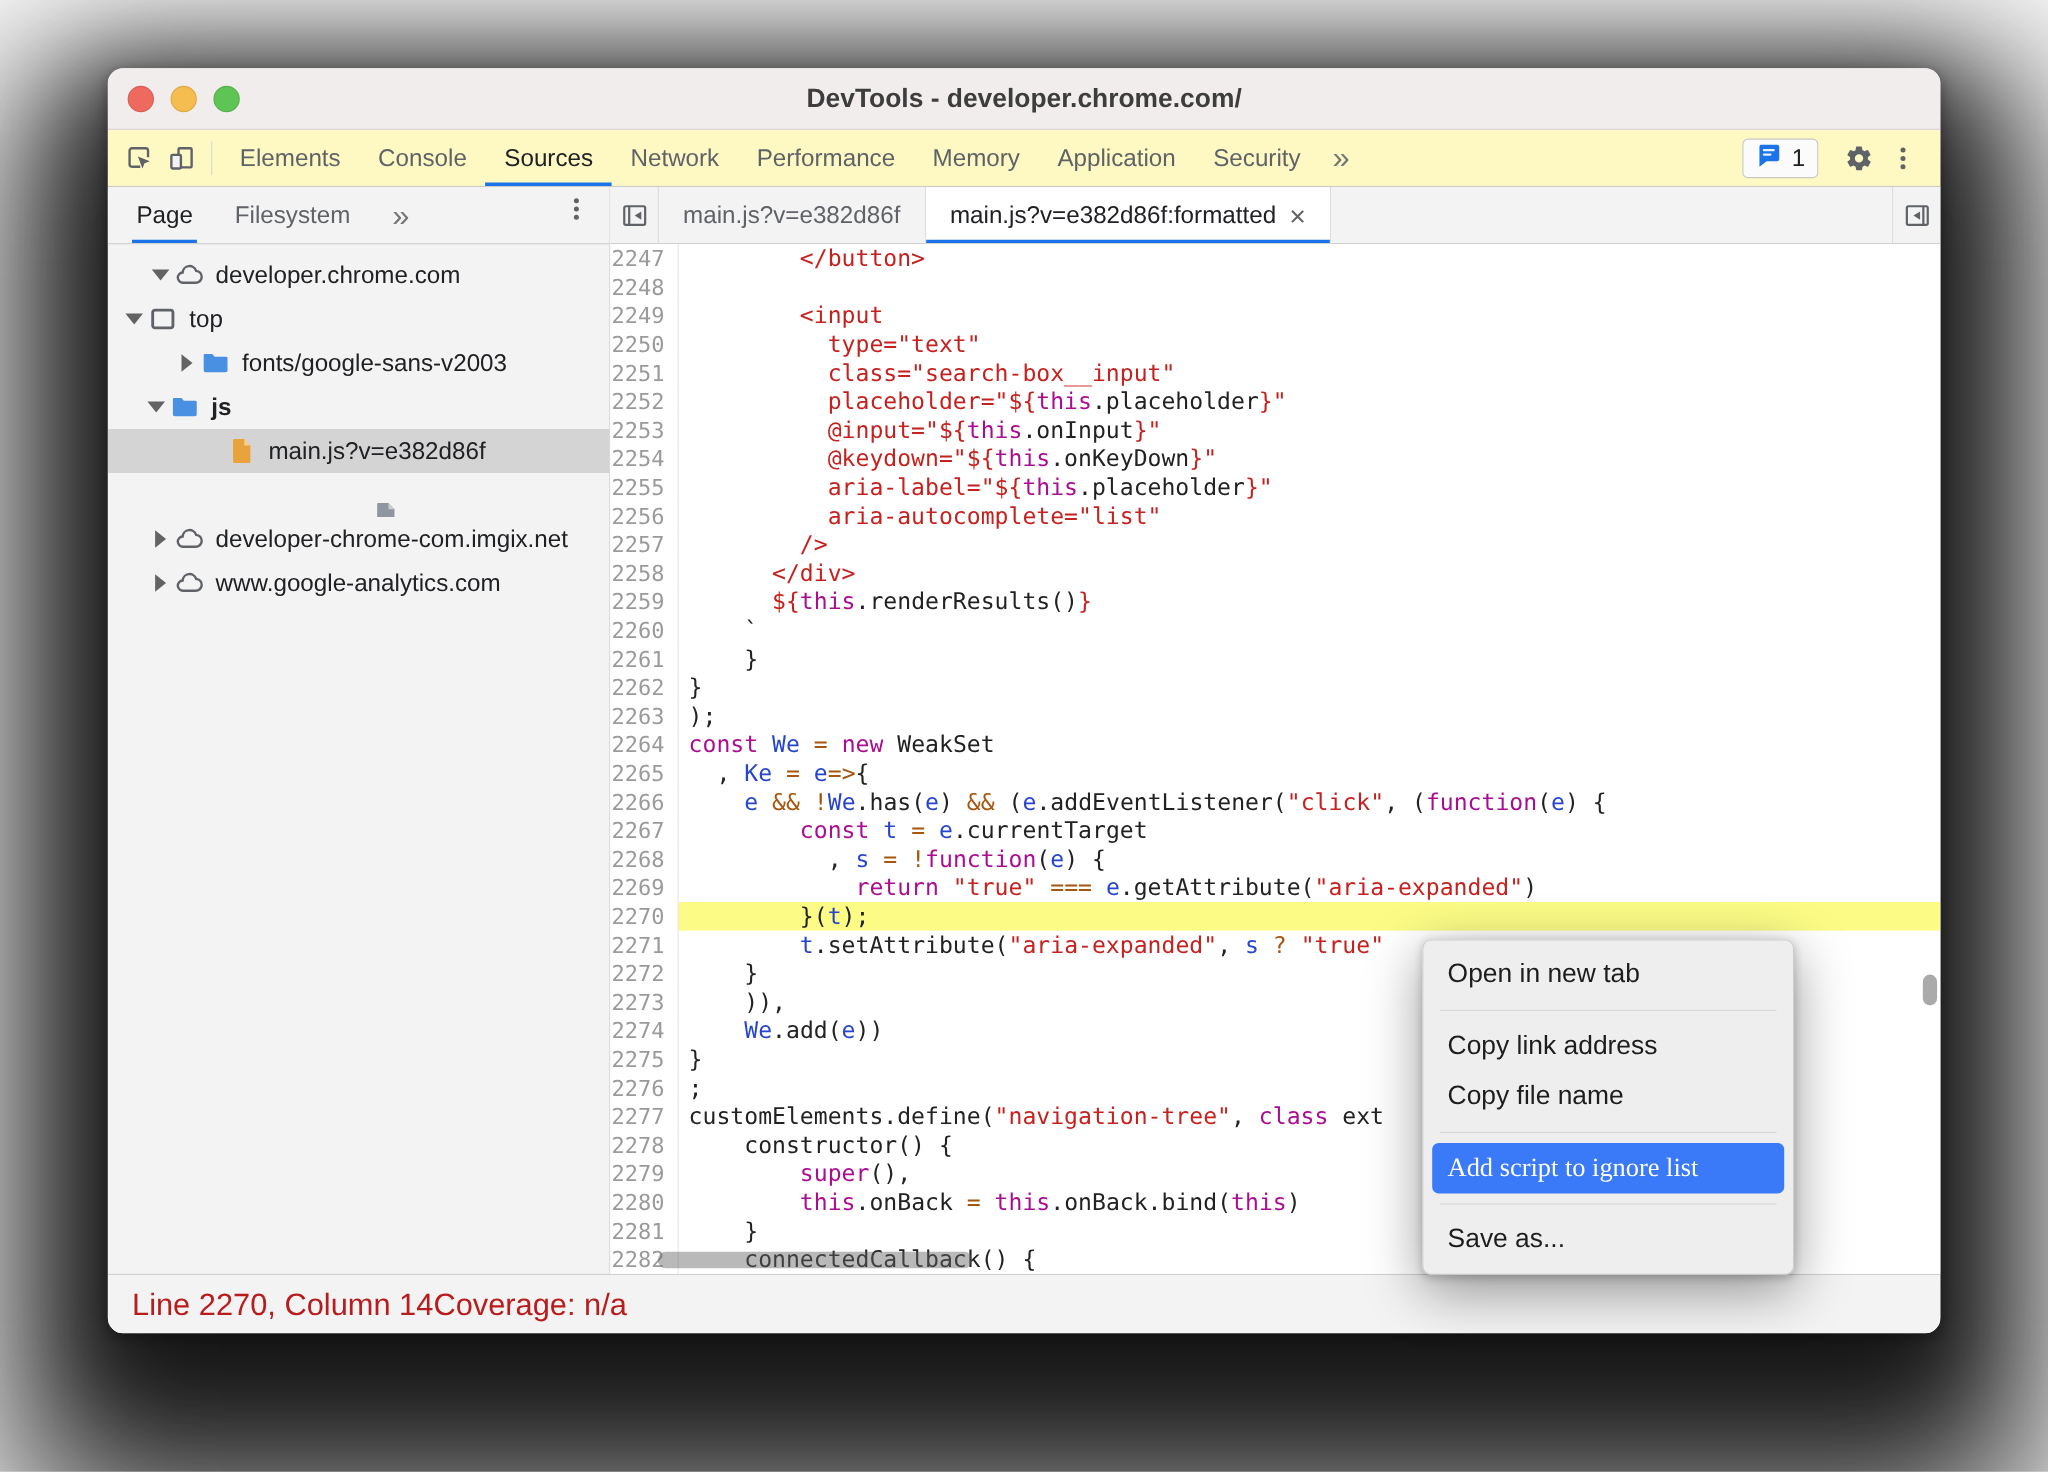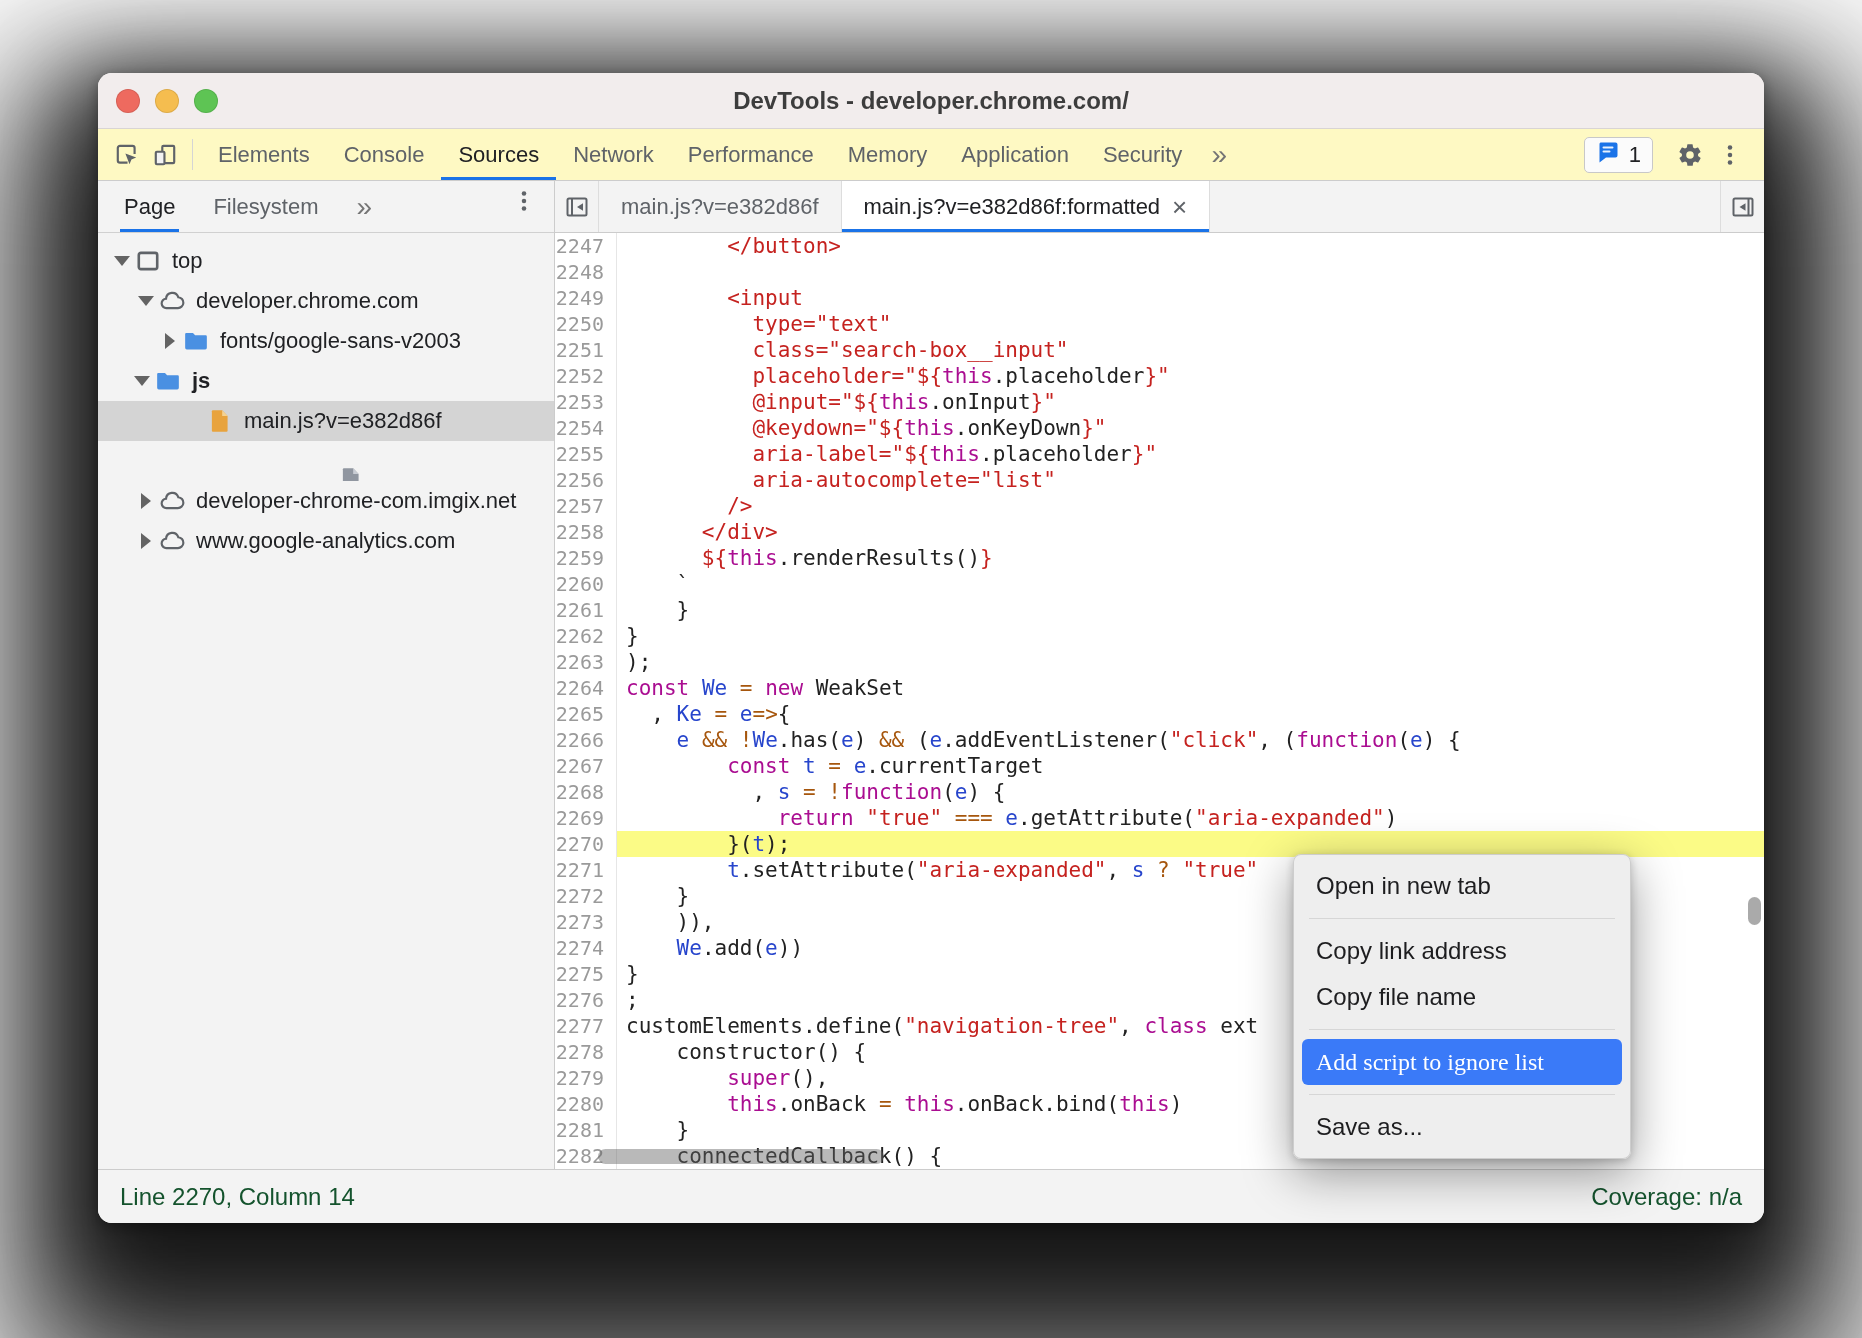--- a/index.html
+++ b/index.html
@@ -2,21 +2,21 @@
 <html style="--accent-blue: #1a73e8; --menu-blue: #3a7af8; --hl-yellow: #fbfb86; --c-keyword: #aa0d91; --c-variable: #2745cc; --c-string: #c5221f; --c-operator: #a6560d;"><head>
 <meta charset="utf-8">
 <style>
   * { margin:0; padding:0; box-sizing:border-box; }
   html,body { width:1862px; height:1338px; background:#ffffff; overflow:hidden;
               font-family:"Liberation Sans", sans-serif; }
   .page { position:relative; width:1862px; height:1338px; background:#fff; }
 
   
   .window {
-    position:absolute; left:98px; top:73px; width:1666px; height:1150px;
+    position:absolute; left:98px; top:62px; width:1666px; height:1150px;
     background:#fff; border-radius:14px; overflow:hidden;
     display:flex; flex-direction:column;
     box-shadow: 0 30px 80px 30px rgba(0,0,0,0.55),
                 0 90px 160px 90px rgba(0,0,0,0.82),
                 0 4px 14px rgba(0,0,0,0.35);
   }
 
   
   .titlebar { height:56px; flex:0 0 56px; background:#f2eded; border-bottom:1px solid #d9d4d4;
               display:flex; align-items:center; position:relative; }
@@ -85,22 +85,22 @@
   .tk-k { color:var(--c-keyword); } .tk-v { color:var(--c-variable); }
   .tk-s { color:var(--c-string); }  .tk-o { color:var(--c-operator); } .tk-p { color:#222; }
 
   .hthumb { position:absolute; left:43px; bottom:5px; width:286px; height:15px; border-radius:8px;
             background:rgba(100,100,100,0.45); }
   .vthumb { position:absolute; right:3px; top:664px; width:13px; height:28px; border-radius:7px;
             background:rgba(100,100,100,0.55); }
 
   
   .statusbar { height:54px; flex:0 0 54px; background:#f3f3f3; border-top:1px solid #ccc;
-               display:flex; align-items:center; justify-content:space-between;
-               padding:0 22px; font-size:24px; color:#14532d; }
+               display:flex; align-items:center; 
+               padding:0 22px; font-size:28px; color:#b91c1c; }
 
   
   .ctxmenu { position:absolute; left:1293px; top:854px; width:338px;
              background:rgba(238,238,238,0.98); border:1px solid rgba(0,0,0,0.14);
              border-radius:8px; padding:8px 0;
              box-shadow: 0 14px 50px rgba(0,0,0,0.4), 0 2px 8px rgba(0,0,0,0.2);
              font-size:24px; color:#1d1d1f; z-index:50; }
   .mi { height:46px; line-height:46px; padding:0 22px; white-space:nowrap; }
   .mi.hlt { margin:0 8px; padding:0 14px; border-radius:6px; background:var(--menu-blue); color:#fff;font-family:Liberation Serif, serif; }
   .msep { height:1px; background:#d6d6d6; margin:9px 15px; }
@@ -181,41 +181,41 @@
           <div class="chev">»</div>
           <div class="round-btn kebab" id="icon-kebab2">
               <svg viewBox="0 0 24 24" fill="#5f6368">
                 <circle cx="12" cy="5" r="2.1"></circle>
                 <circle cx="12" cy="12" r="2.1"></circle>
                 <circle cx="12" cy="19" r="2.1"></circle>
               </svg>
             </div>
         </div>
         <div class="tree" id="file-tree">
+            <div class="trow" style="padding-left: 36px;">
+              <span class="arrow-slot">
+                <span class="tri-down"></span>
+              </span>
+              <span class="ticon">
+                <svg viewBox="0 0 24 24" fill="none" stroke="#5f6368" stroke-width="2">
+                  <path d="M7 18.5a4.3 4.3 0 0 1-.5-8.6 5.8 5.8 0 0 1 11.3-1.4 4 4 0 0 1-.6 10z"></path>
+                </svg>
+              </span>
+              <span>developer.chrome.com</span>
+            </div>
             <div class="trow" style="padding-left: 12px;">
               <span class="arrow-slot">
                 <span class="tri-down"></span>
               </span>
               <span class="ticon">
                 <svg viewBox="0 0 24 24" fill="none" stroke="#5f6368" stroke-width="2.4">
                   <rect x="3.5" y="4.5" width="17" height="15" rx="2"></rect>
                 </svg>
               </span>
               <span>top</span>
-            </div>
-            <div class="trow" style="padding-left: 36px;">
-              <span class="arrow-slot">
-                <span class="tri-down"></span>
-              </span>
-              <span class="ticon">
-                <svg viewBox="0 0 24 24" fill="none" stroke="#5f6368" stroke-width="2">
-                  <path d="M7 18.5a4.3 4.3 0 0 1-.5-8.6 5.8 5.8 0 0 1 11.3-1.4 4 4 0 0 1-.6 10z"></path>
-                </svg>
-              </span>
-              <span>developer.chrome.com</span>
             </div>
             <div class="trow" style="padding-left: 60px;">
               <span class="arrow-slot">
                 <span class="tri-right"></span>
               </span>
               <span class="ticon">
                 <svg viewBox="0 0 24 24">
                   <path fill="#4a90e2" d="M3 4.5h6.2l2 2.3H21a1 1 0 0 1 1 1v10.5a1.5 1.5 0 0 1-1.5 1.5h-17A1.5 1.5 0 0 1 2 18.3V5.5a1 1 0 0 1 1-1z"></path>
                 </svg>
               </span>

